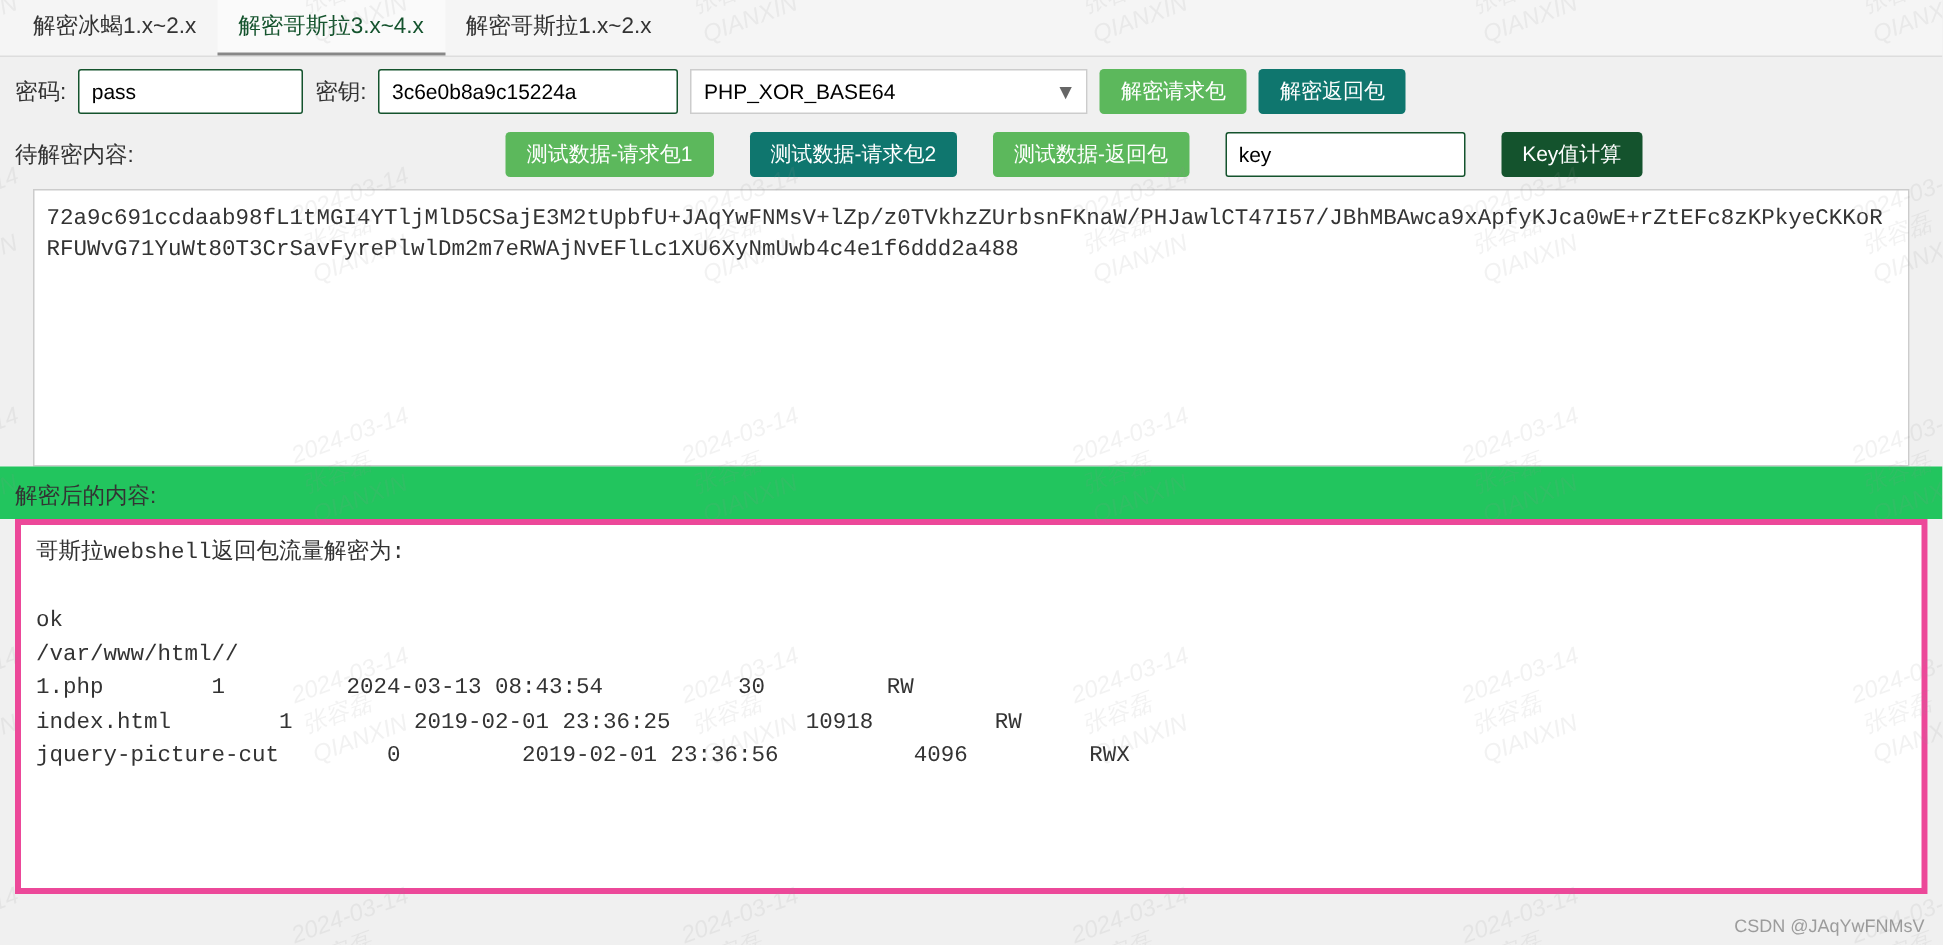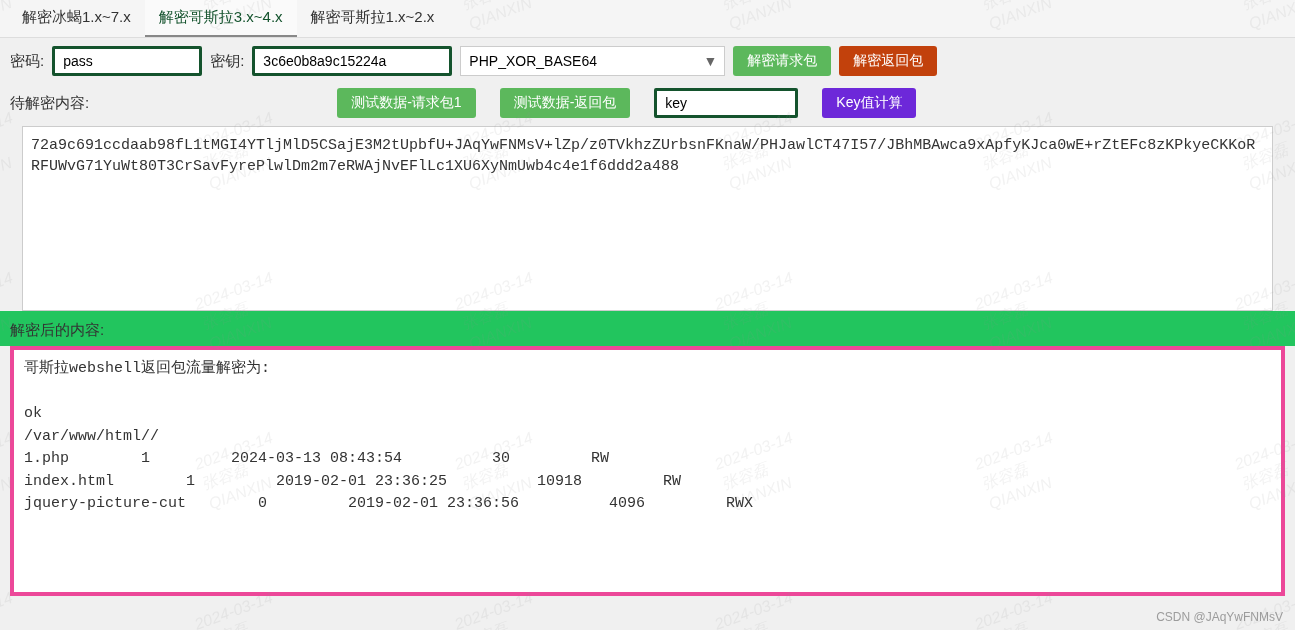--- a/index.html
+++ b/index.html
@@ -60,21 +60,21 @@
       align-items: center;
       gap: 8px;
       background: #f0f0f0;
     }
     .label {
       font-size: 15px;
       color: #333;
       white-space: nowrap;
     }
     input[type="text"] {
-      border: 3px solid #14532d;
+      border: 1px solid #14532d;
       padding: 5px 8px;
       font-size: 14px;
       height: 30px;
       border-radius: 2px;
       background: #fff;
     }
     .input-password { width: 150px; }
     .input-key { width: 200px; }
     .select-wrapper {
       position: relative;
@@ -101,31 +101,31 @@
       border: none;
       padding: 6px 14px;
       height: 30px;
       font-size: 14px;
       border-radius: 3px;
       cursor: pointer;
       color: #fff;
       white-space: nowrap;
     }
     .btn-green { background: #5cb85c; }
-    .btn-blue { background: #c2410c; }
-    .btn-blue2 { background: #6d28d9; }
+    .btn-blue { background: #0f766e; }
+    .btn-blue2 { background: #14532d; }
     .row2 {
       padding: 4px 10px 8px 10px;
       display: flex;
       align-items: center;
       gap: 24px;
       background: #f0f0f0;
     }
     .spacer { flex: 0 0 200px; }
-    .input-key2 { width: 144px; }
+    .input-key2 { width: 160px; }
     .textarea-wrapper {
       margin: 0 22px;
     }
     .textarea {
       width: 100%;
       min-height: 185px;
       border: 1px solid #ccc;
       padding: 8px;
       font-family: "Consolas", "Courier New", monospace;
       font-size: 15px;
@@ -162,21 +162,21 @@
       position: relative;
       z-index: 0;
     }
   </style>
 </head>
 <body>
 
 <div class="content-layer">
 
   <div class="tabs">
-    <div class="tab">解密冰蝎1.x~7.x</div>
+    <div class="tab">解密冰蝎1.x~2.x</div>
     <div class="tab active">解密哥斯拉3.x~4.x</div>
     <div class="tab">解密哥斯拉1.x~2.x</div>
   </div>
 
   <div class="toolbar">
     <span class="label">密码:</span>
     <input type="text" class="input-password" value="pass" style="">
     <span class="label">密钥:</span>
     <input type="text" class="input-key" value="3c6e0b8a9c15224a" style="">
     <div class="select-wrapper">
@@ -186,20 +186,21 @@
       <span class="select-arrow">▼</span>
     </div>
     <button class="btn btn-green">解密请求包</button>
     <button class="btn btn-blue">解密返回包</button>
   </div>
 
   <div class="row2">
     <span class="label">待解密内容:</span>
     <div class="spacer"></div>
     <button class="btn btn-green">测试数据-请求包1</button>
+    <button class="btn btn-blue">测试数据-请求包2</button>
     <button class="btn btn-green">测试数据-返回包</button>
     <input type="text" class="input-key2" value="key" style="">
     <button class="btn btn-blue2">Key值计算</button>
   </div>
 
   <div class="textarea-wrapper">
     <div class="textarea">72a9c691ccdaab98fL1tMGI4YTljMlD5CSajE3M2tUpbfU+JAqYwFNMsV+lZp/z0TVkhzZUrbsnFKnaW/PHJawlCT47I57/JBhMBAwca9xApfyKJca0wE+rZtEFc8zKPkyeCKKoRRFUWvG71YuWt80T3CrSavFyrePlwlDm2m7eRWAjNvEFlLc1XU6XyNmUwb4c4e1f6ddd2a488</div>
   </div>
 
   <div class="section-label">解密后的内容:</div>

